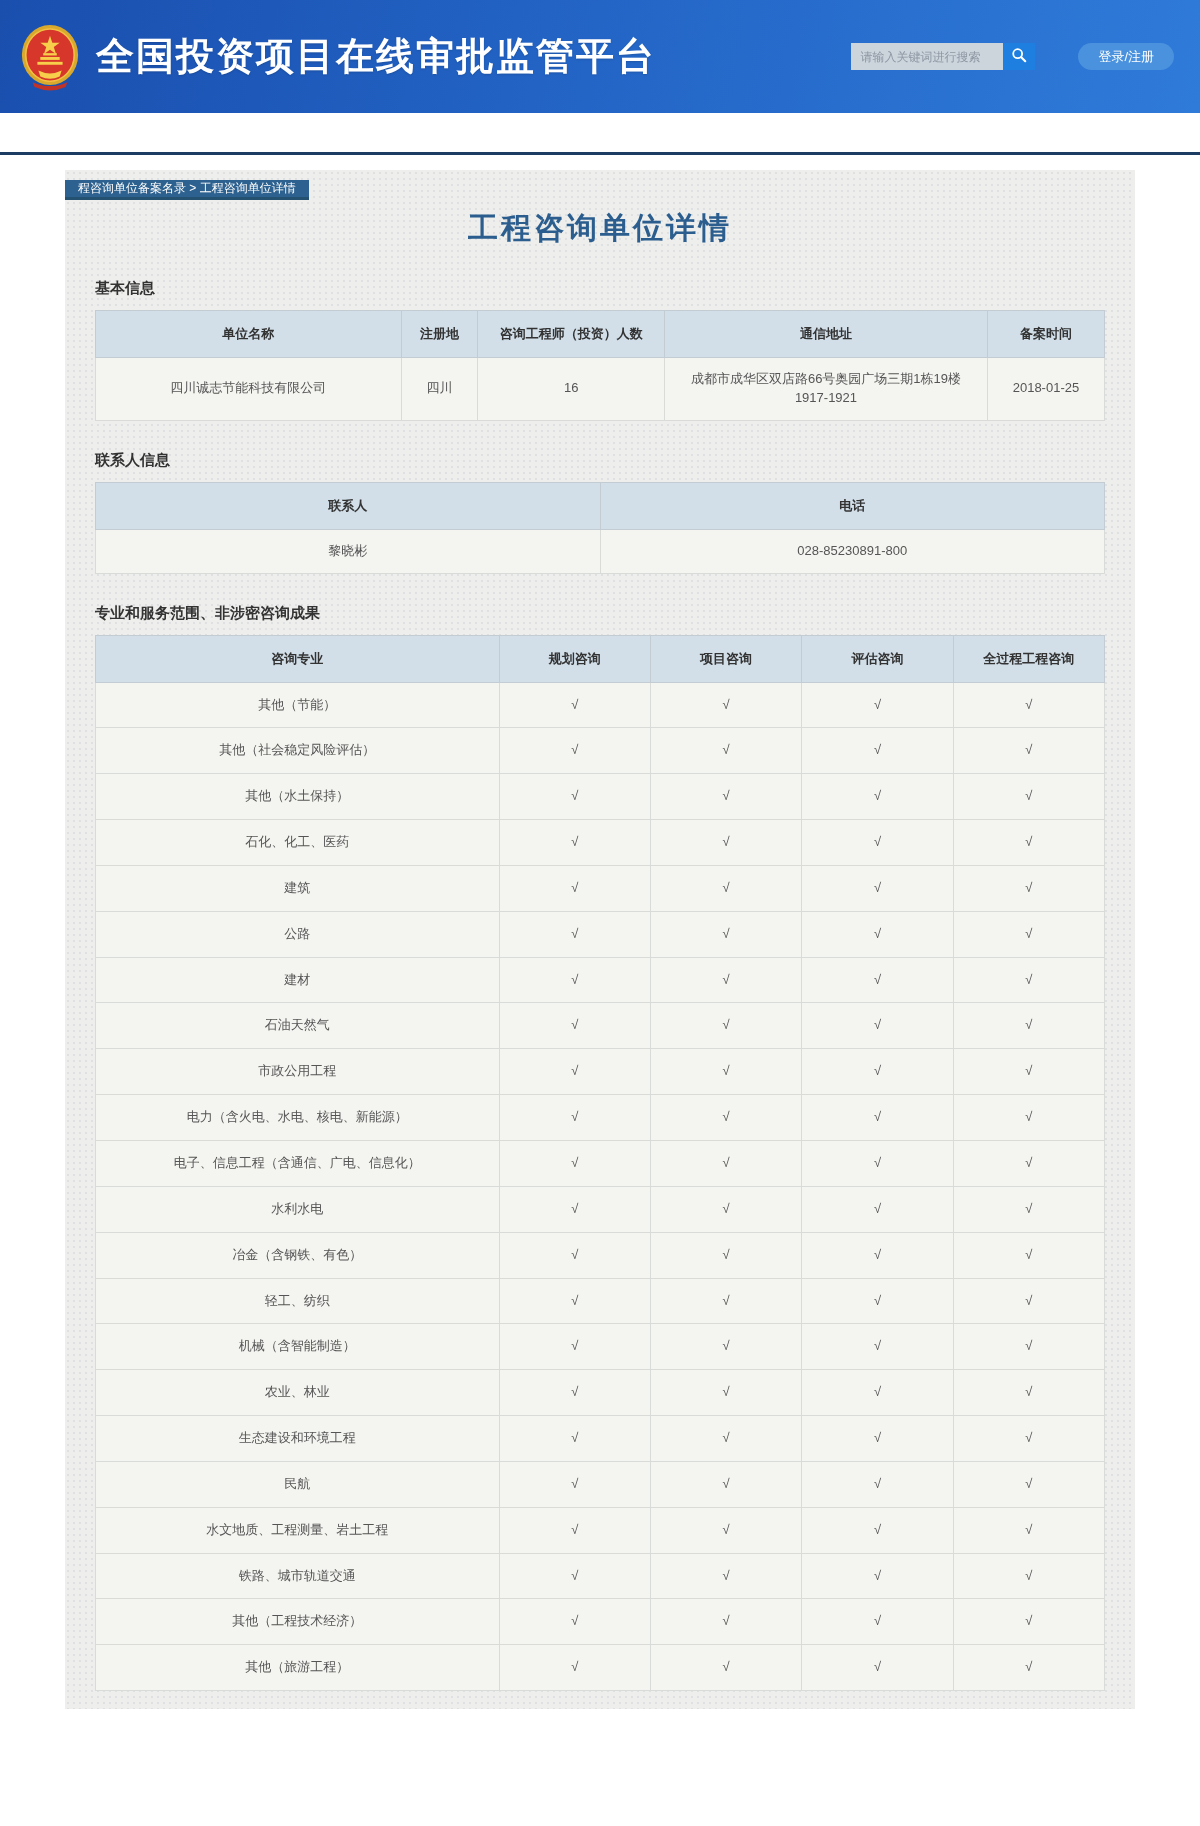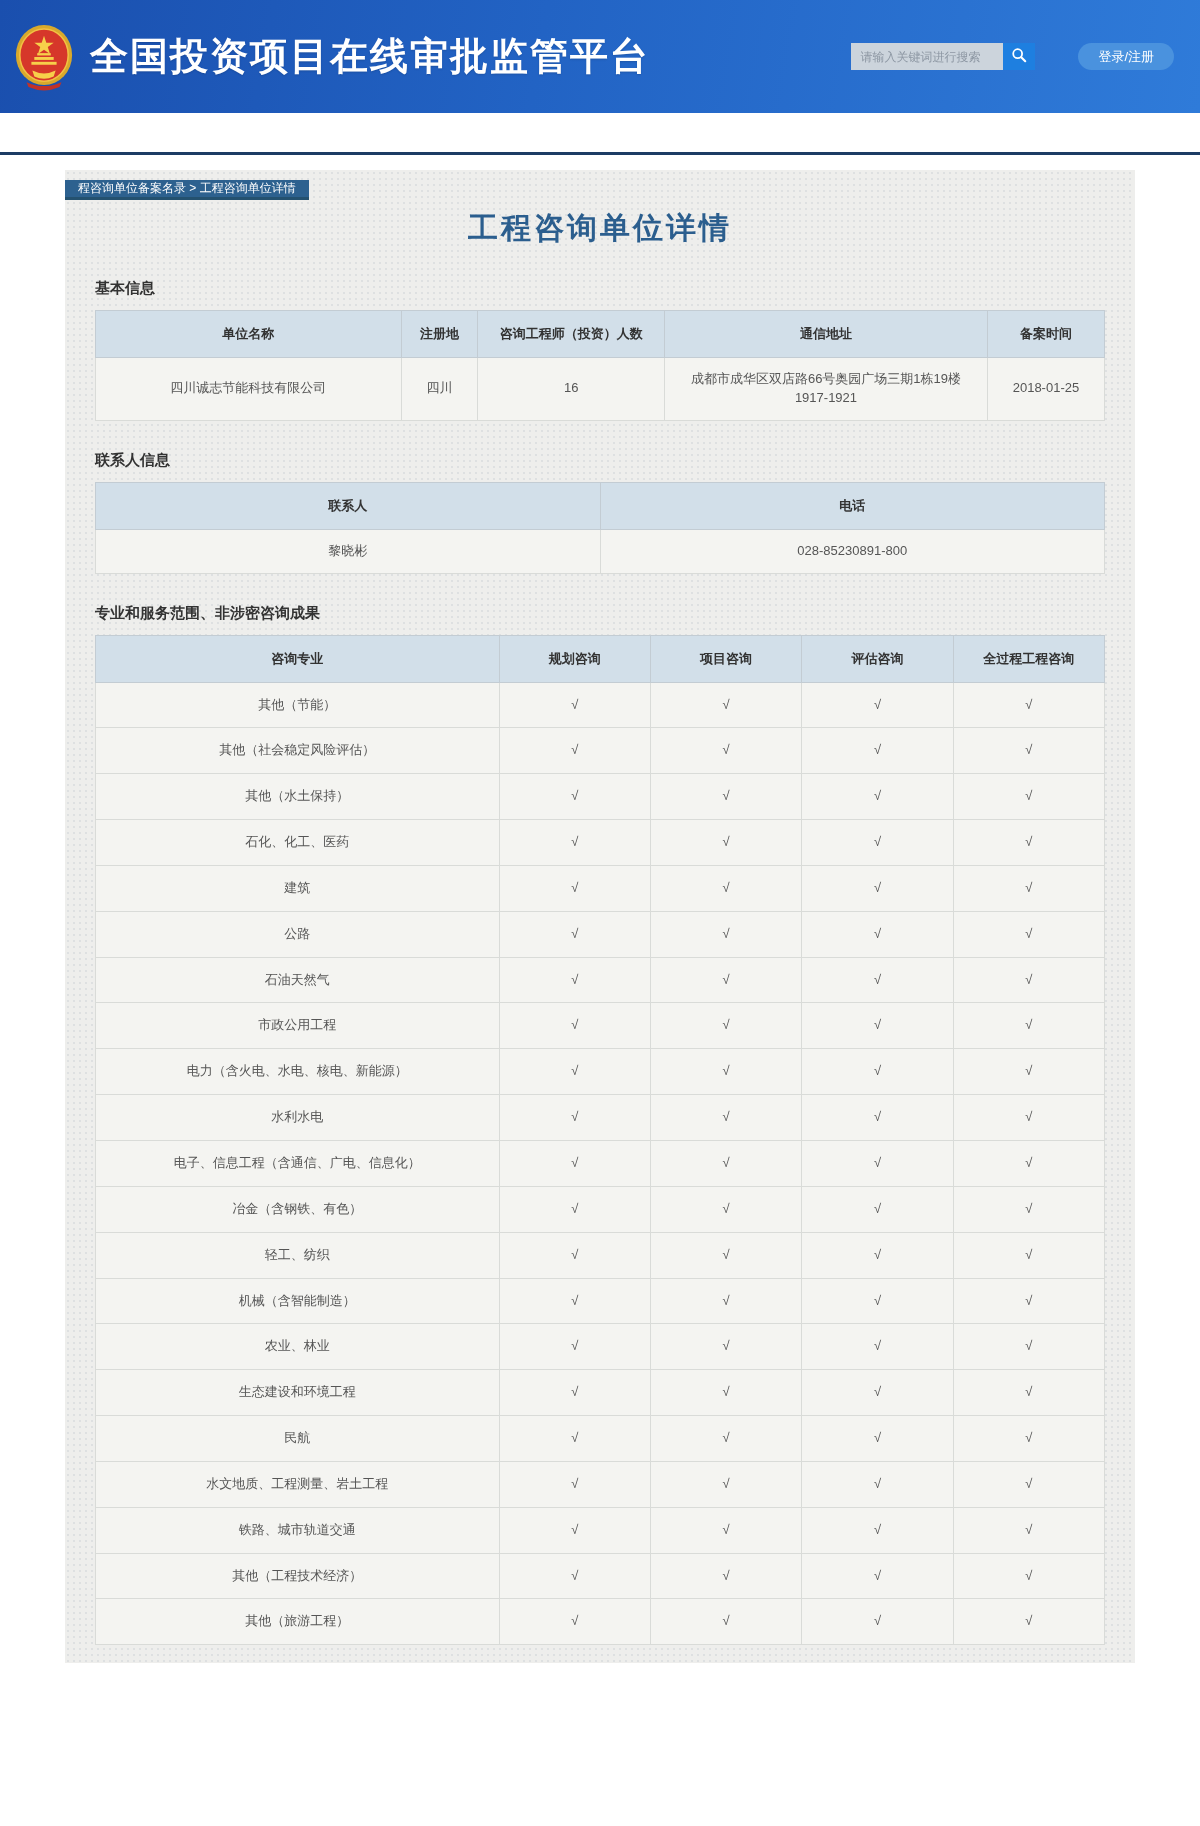--- a/index.html
+++ b/index.html
@@ -9,21 +9,21 @@
     background: #ffffff;
     font-family: "Liberation Sans", "DejaVu Sans", sans-serif;
   }
 
   
   .app-header {
     height: 113px;
     background: linear-gradient(100deg, #1a4fae 0%, #2263c4 45%, #2f7bd9 100%);
     display: flex;
     align-items: center;
-    padding: 0 26px 0 8px;
+    padding: 0 26px 0 14px;
   }
   .emblem { width: 72px; height: 86px; display: flex; align-items: center; justify-content: center; flex: 0 0 auto; }
   .app-title {
     color: #ffffff;
     font-size: 38px;
     font-weight: bold;
     letter-spacing: 2px;
     margin-left: 10px;
     white-space: nowrap;
     text-shadow: 0 1px 2px rgba(0,0,0,0.15);
@@ -280,20 +280,27 @@
             <td>√</td>
           </tr>
           <tr>
             <td>公路</td>
             <td>√</td>
             <td>√</td>
             <td>√</td>
             <td>√</td>
           </tr>
           <tr>
+            <td>建材</td>
+            <td>√</td>
+            <td>√</td>
+            <td>√</td>
+            <td>√</td>
+          </tr>
+          <tr>
             <td>石油天然气</td>
             <td>√</td>
             <td>√</td>
             <td>√</td>
             <td>√</td>
           </tr>
           <tr>
             <td>市政公用工程</td>
             <td>√</td>
             <td>√</td>
@@ -301,28 +308,28 @@
             <td>√</td>
           </tr>
           <tr>
             <td>电力（含火电、水电、核电、新能源）</td>
             <td>√</td>
             <td>√</td>
             <td>√</td>
             <td>√</td>
           </tr>
           <tr>
+            <td>电子、信息工程（含通信、广电、信息化）</td>
+            <td>√</td>
+            <td>√</td>
+            <td>√</td>
+            <td>√</td>
+          </tr>
+          <tr>
             <td>水利水电</td>
-            <td>√</td>
-            <td>√</td>
-            <td>√</td>
-            <td>√</td>
-          </tr>
-          <tr>
-            <td>电子、信息工程（含通信、广电、信息化）</td>
             <td>√</td>
             <td>√</td>
             <td>√</td>
             <td>√</td>
           </tr>
           <tr>
             <td>冶金（含钢铁、有色）</td>
             <td>√</td>
             <td>√</td>
             <td>√</td>

